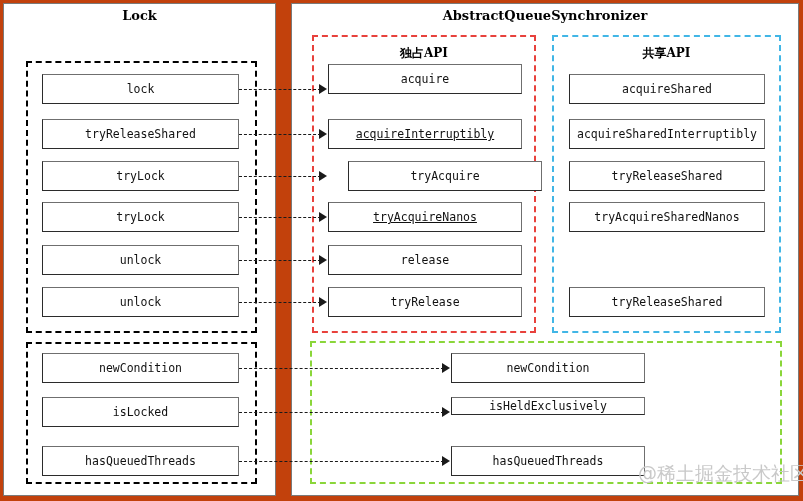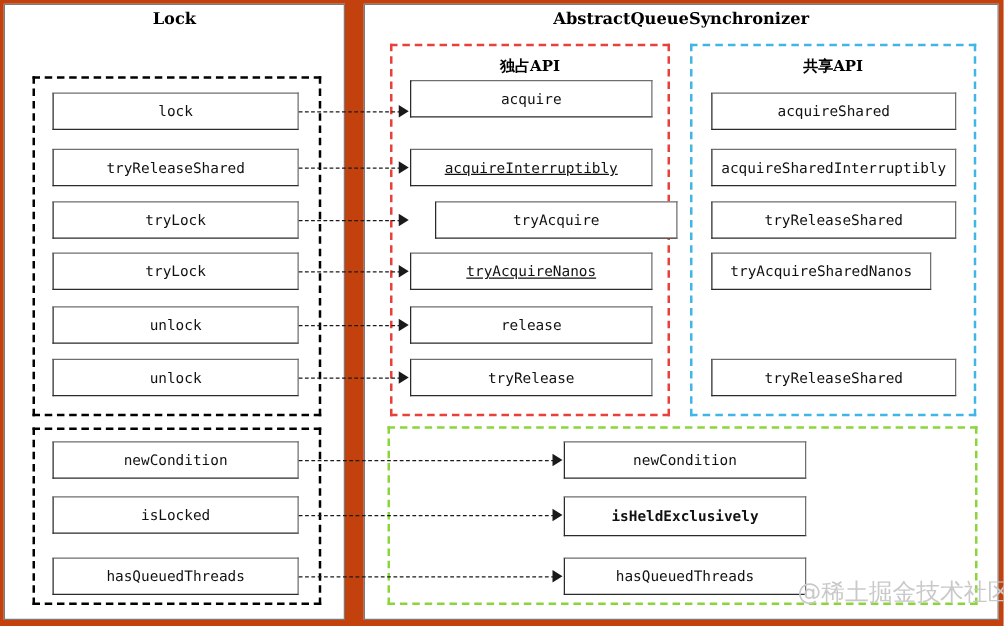--- a/index.html
+++ b/index.html
@@ -143,27 +143,27 @@
   <div class="mbox" style="left:328px; top:287px; width:194px; height:30px;">tryRelease</div>
   <div class="mbox" style="left:328px; top:245px; width:194px; height:30px;">release</div>
 
   <div class="group blue" style="left:552px; top:35px; width:229px; height:298px;">
     <div class="group-title">共享API</div>
   </div>
 
   <div class="mbox" style="left:569px; top:74px; width:196px; height:30px;">acquireShared</div>
   <div class="mbox" style="left:569px; top:119px; width:196px; height:30px;">acquireSharedInterruptibly</div>
   <div class="mbox" style="left:569px; top:161px; width:196px; height:30px;">tryReleaseShared</div>
-  <div class="mbox" style="left:569px; top:202px; width:176px; height:30px;">tryAcquireSharedNanos</div>
+  <div class="mbox" style="left:569px; top:202px; width:196px; height:30px;">tryAcquireSharedNanos</div>
   <div class="mbox" style="left:569px; top:287px; width:196px; height:30px;">tryReleaseShared</div>
 
   <div class="group green" style="left:310px; top:341px; width:472px; height:143px;"></div>
 
   <div class="mbox" style="left:451px; top:353px; width:194px; height:30px;">newCondition</div>
-  <div class="mbox" style="left:451px; top:397px; width:194px; height:32px;font-weight:bold;">isHeldExclusively</div>
+  <div class="mbox" style="left:451px; top:397px; width:194px; height:18px;">isHeldExclusively</div>
   <div class="mbox" style="left:451px; top:446px; width:194px; height:30px;">hasQueuedThreads</div>
 
   <div class="conn" style="left:239px; top:89px; width:82px;"></div>
   <div class="arrowhead" style="left:319px; top:84px;"></div>
 
   <div class="conn" style="left:239px; top:134px; width:82px;"></div>
   <div class="arrowhead" style="left:319px; top:129px;"></div>
 
   <div class="conn" style="left:239px; top:176px; width:82px;"></div>
   <div class="arrowhead" style="left:319px; top:171px;"></div>

